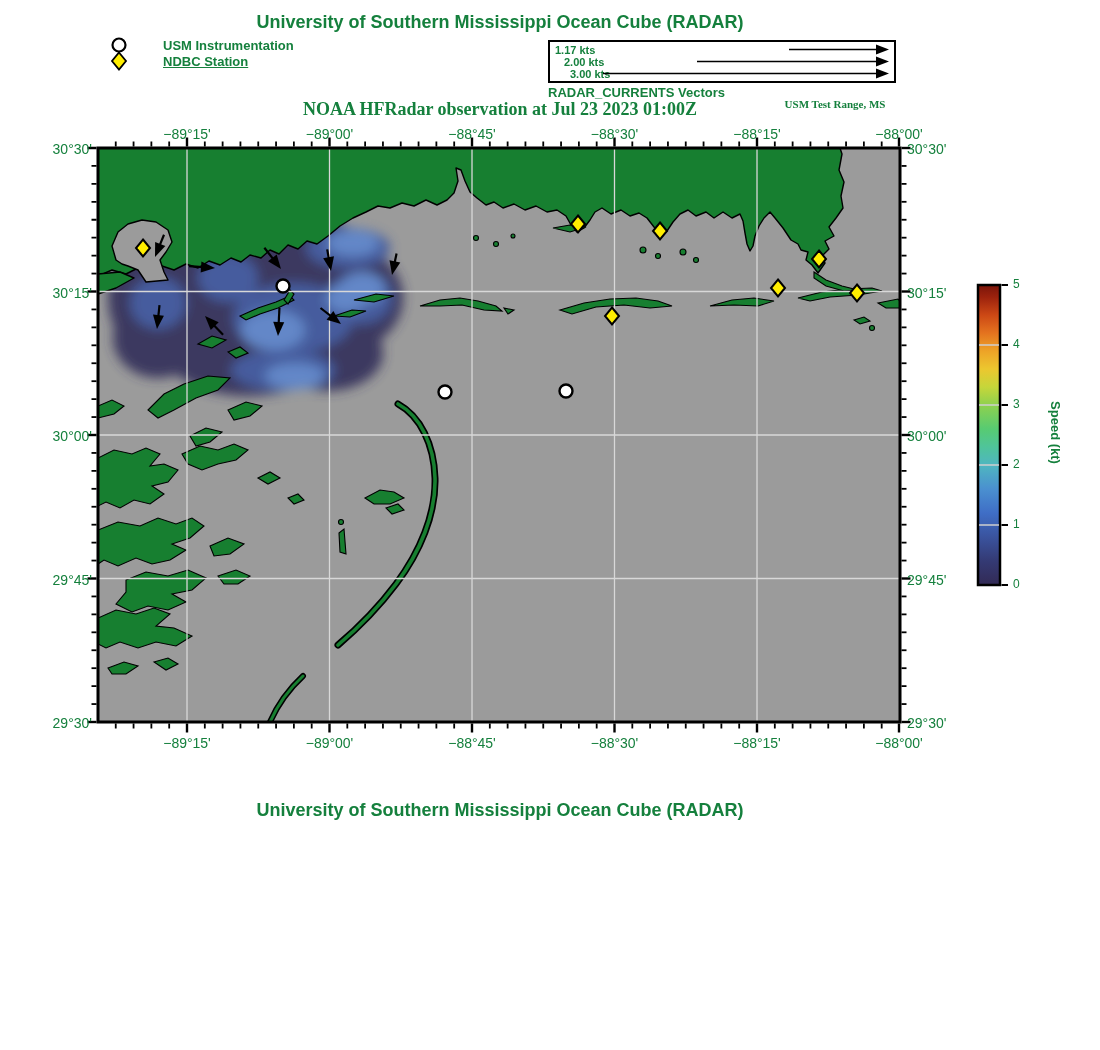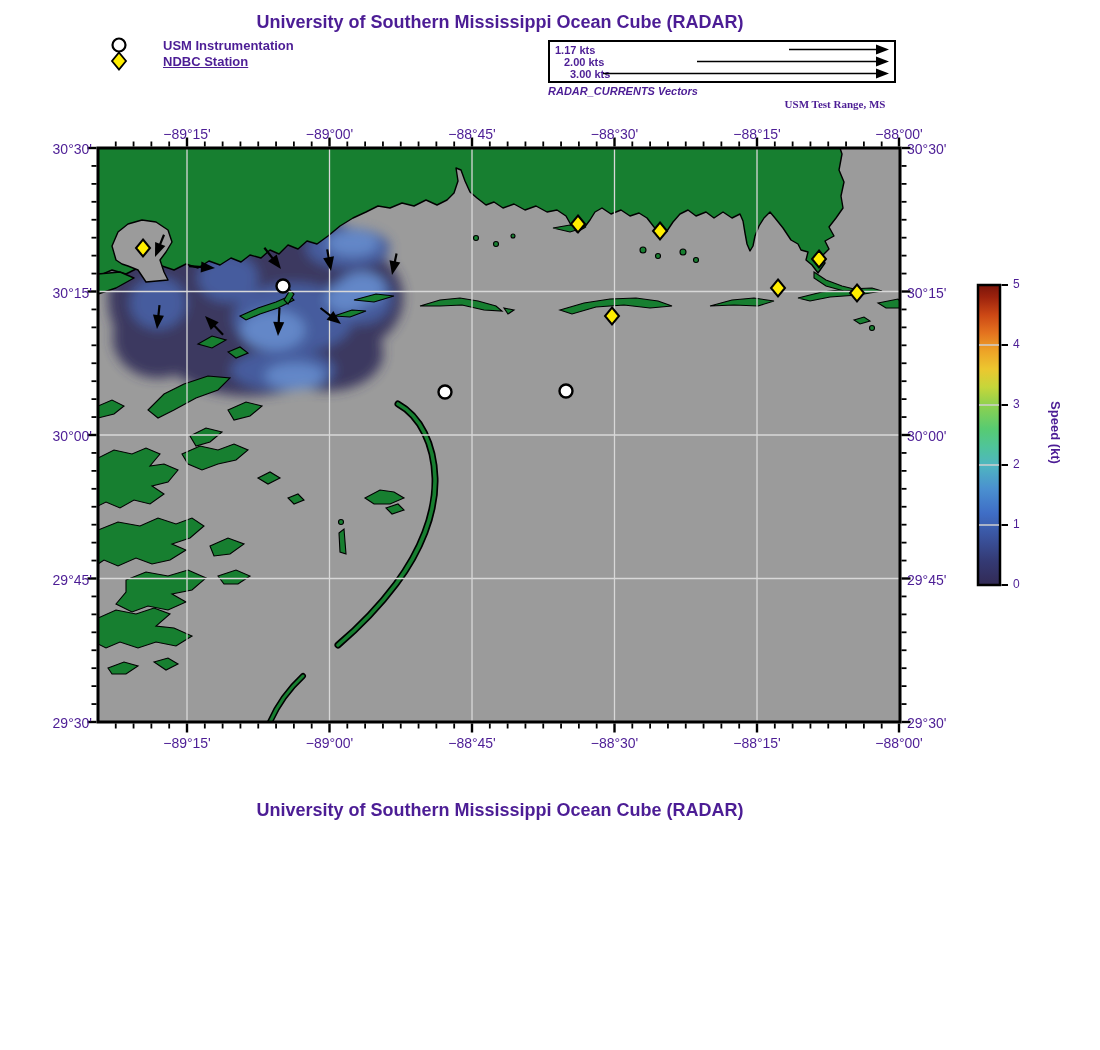--- a/index.html
+++ b/index.html
@@ -1,26 +1,26 @@
 <!DOCTYPE html>
 <html style="--water: #9b9b9b; --land: #177f30; --blobdark: #35305c; --blobmid: #41599f; --bloblight: #5f86cc; --stationyellow: #ffee00;"><head>
 <meta charset="utf-8">
 <style>
   html,body{margin:0;padding:0;background:#fff;}
   #canvas{position:relative;width:1100px;height:1050px;background:#fff;overflow:hidden;
-          font-family:"Liberation Sans",sans-serif;color:#4c1d95;}
+          font-family:"Liberation Sans",sans-serif;color:#15803d;border-radius:28px;}
   #scene{position:absolute;left:0;top:0;}
   .abs{position:absolute;}
   .title{font-weight:bold;font-size:18px;text-align:center;letter-spacing:0px;}
   .subtitle{font-family:"Liberation Serif",serif;font-weight:bold;font-size:18px;text-align:center;}
   .rangelbl{font-family:"Liberation Serif",serif;font-weight:bold;font-size:11px;text-align:center;}
   .leglbl{font-weight:bold;font-size:13px;margin-left:34px;}
   .vbox{border:2.5px solid #000;background:#fff;}
   .vlabel{font-weight:bold;font-size:11px;line-height:11px;position:absolute;}
-  .vcaption{font-weight:bold;font-size:11px;font-style:italic;}
+  .vcaption{font-weight:bold;font-size:13px;}
   .ticklbl{font-size:14px;position:absolute;white-space:nowrap;}
   .cbnum{font-size:12px;position:absolute;}
   .cbtitle{font-weight:bold;font-size:13px;transform:rotate(90deg);transform-origin:center;}
   .land{fill:var(--land);stroke:#000;stroke-width:1.4;stroke-linejoin:round;}
   .islet{fill:var(--land);stroke:#000;stroke-width:1.1;}
   .bay{fill:var(--water);stroke:#000;stroke-width:1.4;stroke-linejoin:round;}
   .arcband{fill:none;stroke-linecap:round;}
 </style>
 </head>
 <body>
@@ -387,20 +387,21 @@
           <line x1="979" y1="405" x2="999" y2="405" stroke="#cfcfcf" stroke-width="1.5"></line>
           <line x1="1001.5" y1="405" x2="1008" y2="405" stroke="#000" stroke-width="2"></line>
           <line x1="979" y1="345" x2="999" y2="345" stroke="#cfcfcf" stroke-width="1.5"></line>
           <line x1="1001.5" y1="345" x2="1008" y2="345" stroke="#000" stroke-width="2"></line>
           <line x1="1001.5" y1="285" x2="1008" y2="285" stroke="#000" stroke-width="2"></line>
         </g>
     </g>
   </svg>
 
   <div class="abs title" style="left:100px;top:12px;width:800px;">University of Southern Mississippi Ocean Cube (RADAR)</div>
+  <div class="abs subtitle" style="left:100px;top:99px;width:800px;">NOAA HFRadar observation at Jul 23 2023 01:00Z</div>
   <div class="abs rangelbl" style="left:740px;top:98px;width:190px;">USM Test Range, MS</div>
   <div class="abs title" style="left:100px;top:800px;width:800px;">University of Southern Mississippi Ocean Cube (RADAR)</div>
 
   <div class="abs leglbl" style="left:129px;top:38px;">USM Instrumentation</div>
   <div class="abs leglbl" style="left:129px;top:54px;text-decoration:underline;">NDBC Station</div>
 
   <div class="abs vbox" id="vbox" style="left:548px;top:40px;width:344px;height:39px;">
       <div class="vlabel" style="left: 5px; top: 3px;">1.17 kts</div>
       <svg width="100" height="11" style="position: absolute; right: 5px; top: 2px;">
         <line x1="0" y1="5.5" x2="89" y2="5.5" stroke="#000" stroke-width="1.5"></line>

